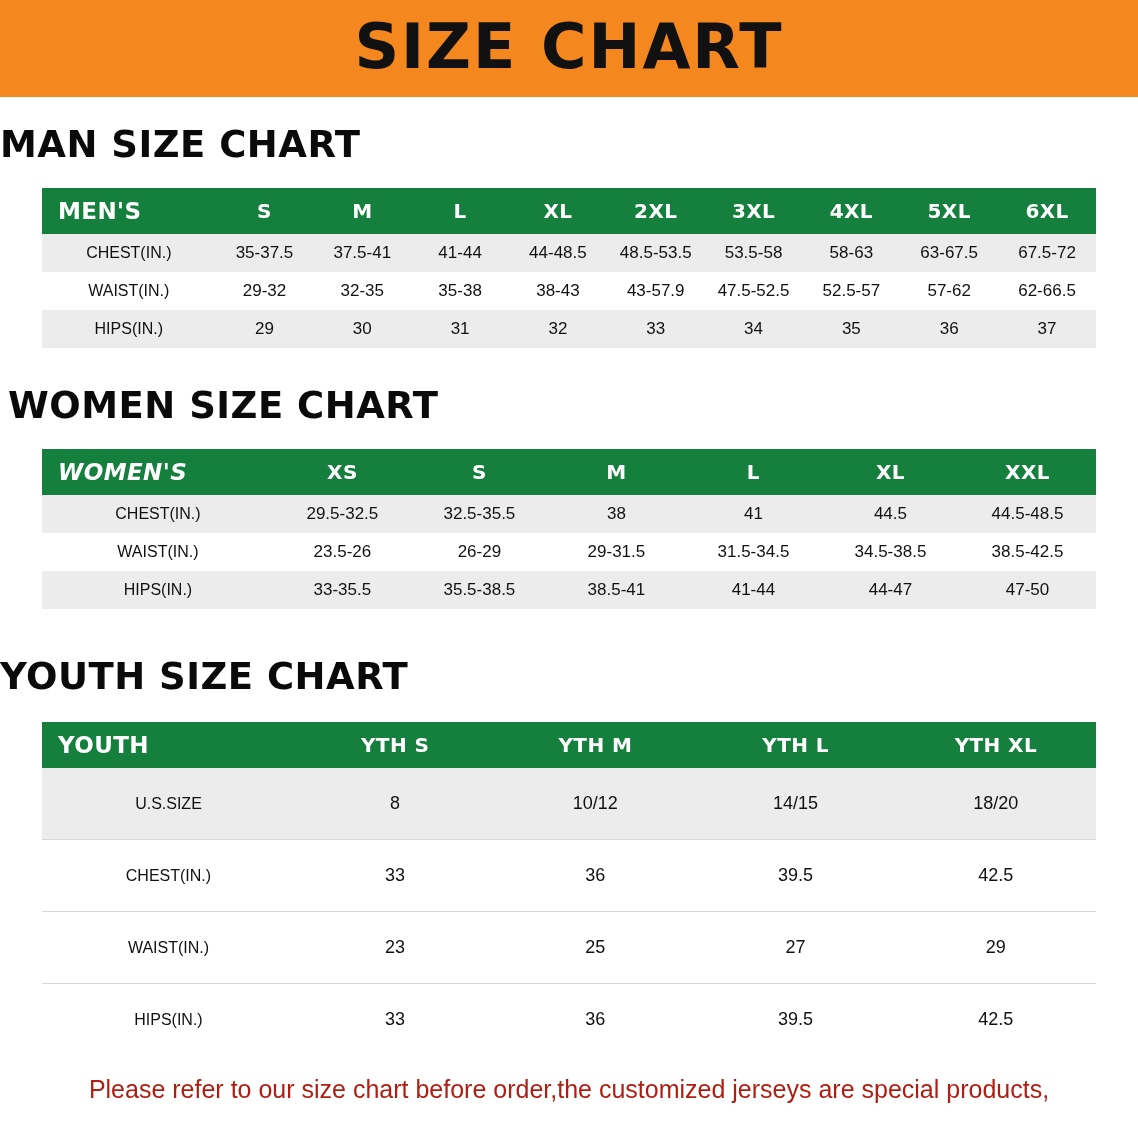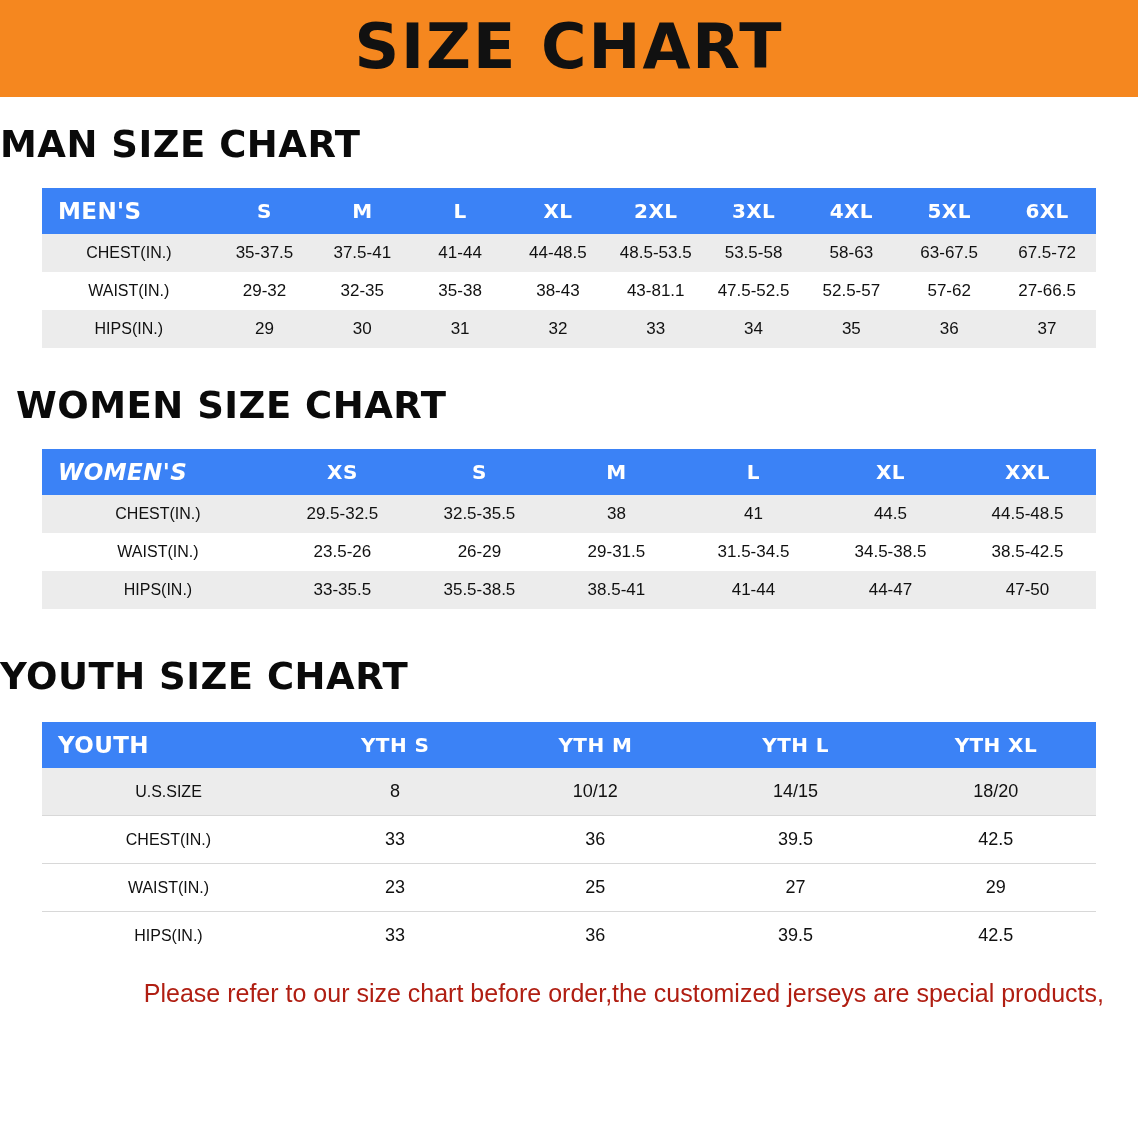--- a/index.html
+++ b/index.html
@@ -44,35 +44,35 @@
   
   .section-title {
     text-align: left;
     font-family: "DejaVu Sans", sans-serif;
     font-weight: bold;
     font-size: 37px;
     color: #0a0a0a;
     letter-spacing: 0.5px;
   }
   .t-man   { margin: 26px 0 22px 0; }
-  .t-women { margin: 36px 0 22px 16px; }
+  .t-women { margin: 36px 0 22px 8px; }
   .t-youth { margin: 46px 2px 24px 0; }
 
   
   .tbl-wrap {
     padding: 0 42px;
     box-sizing: border-box;
   }
   table.size {
     width: 100%;
     border-collapse: collapse;
     table-layout: fixed;
   }
   table.size thead th {
-    background: #3b82f6;
+    background: #15803d;
     color: #ffffff;
     font-family: "DejaVu Sans", sans-serif;
     font-weight: bold;
     text-align: center;
     padding: 10px 2px;
     font-size: 20px;
     letter-spacing: 0.4px;
   }
   table.size thead th.lead {
     text-align: left;
@@ -92,42 +92,42 @@
     font-size: 16px;
     color: #111111;
   }
   
   .striped tbody tr:nth-child(odd)  td { background: #ececec; }
   .striped tbody tr:nth-child(even) td { background: #ffffff; }
   
   .youth tbody tr td {
     background: #ffffff;
     border-bottom: 1px solid #d8d8d8;
-    padding: 13px 2px;
+    padding: 25px 2px;
     font-size: 18px;
   }
   .youth tbody tr:first-child td { background: #ececec; border-bottom: 1px solid #d8d8d8; }
   .youth tbody tr:last-child td  { border-bottom: none; }
   .youth thead th { font-size: 22px; padding: 13px 2px; }
   .youth thead th.lead { font-size: 25px; }
 
   .women thead th { font-size: 22px; padding: 13px 2px; }
   .women thead th.lead { font-size: 25px; font-style: italic; }
   .women tbody td { font-size: 19px; padding: 12px 2px; }
   .women tbody td.lead { font-size: 19px; }
 
   
   .note {
     margin: 16px 0 0 0;
     padding: 0 34px;
     color: #B01E12;
     font-family: "Liberation Sans", sans-serif;
     font-size: 25px;
     line-height: 1.45;
-    text-align: right;
+    text-align: center;
     box-sizing: border-box;
   }
   .note div { white-space: nowrap; }
 </style>
 </head>
 <body>
 
 <div class="page">
 
   <div class="banner">
@@ -175,25 +175,25 @@
           <td>58-63</td>
           <td>63-67.5</td>
           <td>67.5-72</td>
         </tr>
         <tr>
           <td class="lead">WAIST(IN.)</td>
           <td>29-32</td>
           <td>32-35</td>
           <td>35-38</td>
           <td>38-43</td>
-          <td>43-81.1</td>
+          <td>43-57.9</td>
           <td>47.5-52.5</td>
           <td>52.5-57</td>
           <td>57-62</td>
-          <td>27-66.5</td>
+          <td>62-66.5</td>
         </tr>
         <tr>
           <td class="lead">HIPS(IN.)</td>
           <td>29</td>
           <td>30</td>
           <td>31</td>
           <td>32</td>
           <td>33</td>
           <td>34</td>
           <td>35</td>

